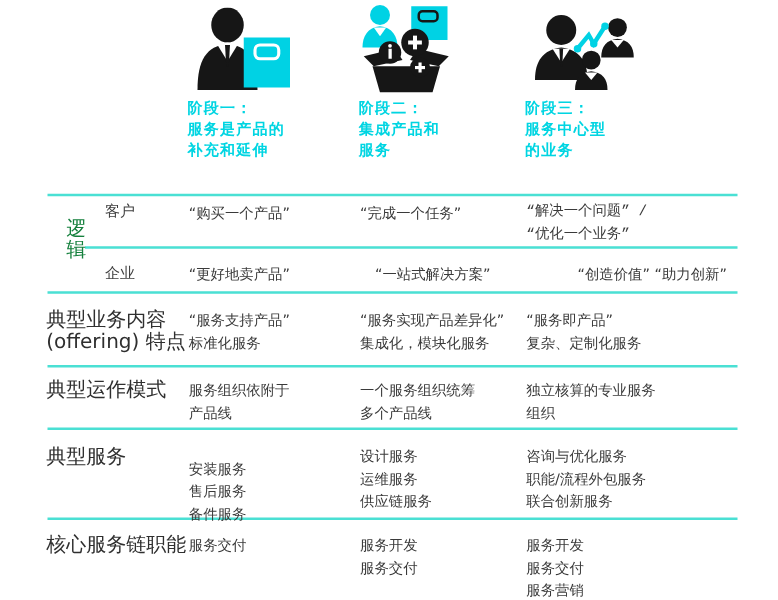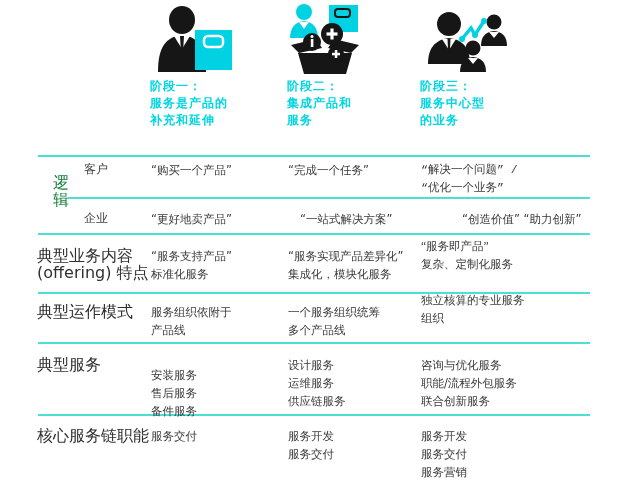--- a/index.html
+++ b/index.html
@@ -161,37 +161,37 @@
       <div>(offering) 特点</div>
     </div>
   <div class="abs cell" style="left:151px;top:247px;">
       <div>“服务支持产品”</div>
       <div>标准化服务</div>
     </div>
   <div class="abs cell" style="left:288px;top:247px;">
       <div>“服务实现产品差异化”</div>
       <div>集成化，模块化服务</div>
     </div>
-  <div class="abs cell" style="left:421px;top:237px;font-family:Liberation Serif, serif;">
+  <div class="abs cell" style="left:421px;top:247px;">
       <div>“服务即产品”</div>
       <div>复杂、定制化服务</div>
     </div>
 
   <div class="abs rowlabel" style="left:37px;top:303px;">
       <div>典型运作模式</div>
     </div>
   <div class="abs cell" style="left:151px;top:303px;">
       <div>服务组织依附于</div>
       <div>产品线</div>
     </div>
   <div class="abs cell" style="left:288px;top:303px;">
       <div>一个服务组织统筹</div>
       <div>多个产品线</div>
     </div>
-  <div class="abs cell" style="left:421px;top:291px;">
+  <div class="abs cell" style="left:421px;top:303px;">
       <div>独立核算的专业服务</div>
       <div>组织</div>
     </div>
 
   <div class="abs rowlabel" style="left:37px;top:356px;">
       <div>典型服务</div>
     </div>
   <div class="abs cell" style="left:151px;top:356px;margin-top:10px;">
       <div>安装服务</div>
       <div>售后服务</div>

